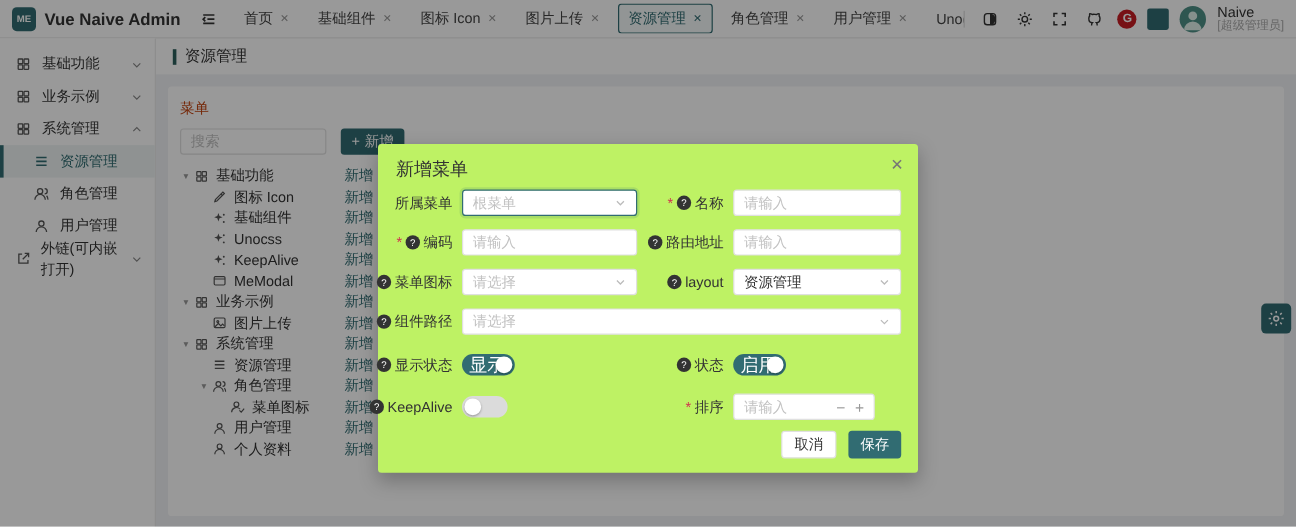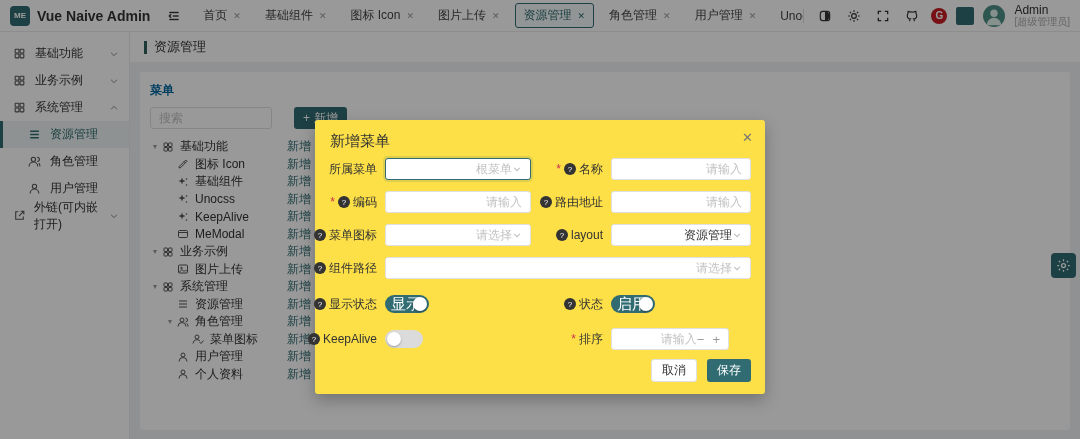--- a/index.html
+++ b/index.html
@@ -47,59 +47,59 @@
   .side-item.active .s-icon { color:#316C72; }
   .side-item.active::before { content:""; position:absolute; left:0; top:0; bottom:0; width:3px; background:#316C72; }
 
   
   .main { position:absolute; top:32px; left:130px; right:0; bottom:0; background:#f0f2f5; }
   .page-header { height:30px; background:#fff; display:flex; align-items:center; padding:0 14px; }
   .title-bar { width:3px; height:13px; background:#2c5f5c; margin-right:7px; }
   .page-title { font-size:13px; color:#333; }
   .card { position:absolute; left:10px; right:10px; top:40px; bottom:9px; background:#fff;
     border-radius:3px; padding:10px; overflow:hidden; }
-  .panel-label { font-size:12px; font-weight:bold; color:#0369a1; margin-bottom:8px; }
-  .toolbar { display:flex; align-items:center; gap:22px; margin-bottom:9px; }
+  .panel-label { font-size:12px; font-weight:normal; color:#c2410c; margin-bottom:8px; }
+  .toolbar { display:flex; align-items:center; gap:12px; margin-bottom:9px; }
   .search-input { width:122px; height:22px; border:1px solid #e0e0e0; border-radius:3px;
     background:#fff; display:flex; align-items:center; padding:0 8px; color:#c2c2c2; }
   .btn-add { height:22px; background:#316C72; color:#fff; border-radius:3px; padding:0 9px;
     display:flex; align-items:center; gap:4px; cursor:pointer; font-size:12px; }
   .tree { }
   .tree-row { height:17.5px; display:flex; align-items:center; position:relative; font-size:12px; color:#333; }
   .tree-row .expander { width:10px; font-size:8px; color:#999; margin-right:2px; text-align:center; }
   .tree-row .t-icon { width:13px; height:13px; margin-right:5px; display:flex; align-items:center; color:#555; }
   .tree-row .t-icon svg { width:12px; height:12px; }
   .acts { position:absolute; left:137px; top:0; height:100%; display:flex; align-items:center; gap:9px; white-space:nowrap; }
   .act-add { color:#316C72; cursor:pointer; }
   .act-del { color:#c03543; cursor:pointer; }
 
   
   .gear-fab { position:absolute; right:4px; top:253px; width:25px; height:25px; border-radius:4px;
     background:#316C72; color:#fff; display:flex; align-items:center; justify-content:center; z-index:3; cursor:pointer; }
   .gear-fab svg { width:15px; height:15px; }
 
   
   .mask { position:absolute; inset:0; background:rgba(0,0,0,0.4); z-index:10; }
-  .modal { position:absolute; left:315px; top:120px; width:450px; height:274px; background:#fde047;
+  .modal { position:absolute; left:315px; top:120px; width:450px; height:274px; background:#bef264;
     border-radius:3px; z-index:20; box-shadow:0 6px 16px rgba(0,0,0,0.25); }
   .modal-title { position:absolute; top:12px; left:15px; font-size:15px; color:#333; }
   .modal-close { position:absolute; top:10px; right:12px; color:#777; font-size:13px; cursor:pointer; }
   .modal-body { position:absolute; top:38px; left:0; right:0; }
   .m-row { display:flex; align-items:center; margin:0 14px 11px 14px; }
   .m-lbl { flex:none; display:flex; justify-content:flex-end; align-items:center; gap:3px;
     white-space:nowrap; color:#333; font-size:12px; }
   .m-lbl.w1 { width:48px; }
   .m-lbl.w2 { width:72px; }
   .req { color:#d03050; }
   .help { width:12px; height:12px; border-radius:50%; background:#333; color:#fff; font-size:8px;
     display:inline-flex; align-items:center; justify-content:center; flex:none; }
   .m-ctl { margin-left:8px; }
   .c1 { width:146px; } .c2 { width:140px; } .cfull { flex:1; }
   .field { height:22px; border:1px solid #e0e0e0; border-radius:3px; background:#fff;
-    display:flex; align-items:center; padding:0 8px; width:100%;text-align:right; }
+    display:flex; align-items:center; padding:0 8px; width:100%; }
   .field .ph { color:#c2c2c2; flex:1; overflow:hidden; white-space:nowrap; }
   .field .val { color:#333; flex:1; }
   .field .caret { color:#bbb; display:flex; }
   .field .caret svg { width:10px; height:10px; }
   .field.focused { border-color:#316C72; box-shadow:0 0 0 2px rgba(49,108,114,0.15); }
   .switch { width:44px; height:18px; border-radius:9px; background:#316C72; position:relative;
     display:flex; align-items:center; cursor:pointer; }
   .switch .sw-text { color:#fff; font-size:15px; margin-left:6px; }
   .switch .knob { position:absolute; top:2px; width:14px; height:14px; border-radius:50%; background:#fff;
     box-shadow:0 1px 2px rgba(0,0,0,0.3); }
@@ -190,21 +190,21 @@
       </div>
       <div class="gitee-badge">G</div>
       <div class="swatch"></div>
       <div class="avatar">
         <svg viewBox="0 0 24 24" fill="#dff0ea">
             <circle cx="12" cy="9" r="4"></circle>
             <path d="M4 22a8 8 0 0 1 16 0z"></path>
           </svg>
       </div>
       <div class="user-block">
-        <div class="user-name">Admin</div>
+        <div class="user-name">Naive</div>
         <div class="user-role">[超级管理员]</div>
       </div>
     </div>
   </div>
 
   <div class="sidebar">
       <div class="side-item">
         <span class="s-icon">
           <svg viewBox="0 0 24 24" fill="none" stroke="currentColor" stroke-width="2">
             <rect x="4" y="4" width="7" height="7" rx="1"></rect>

